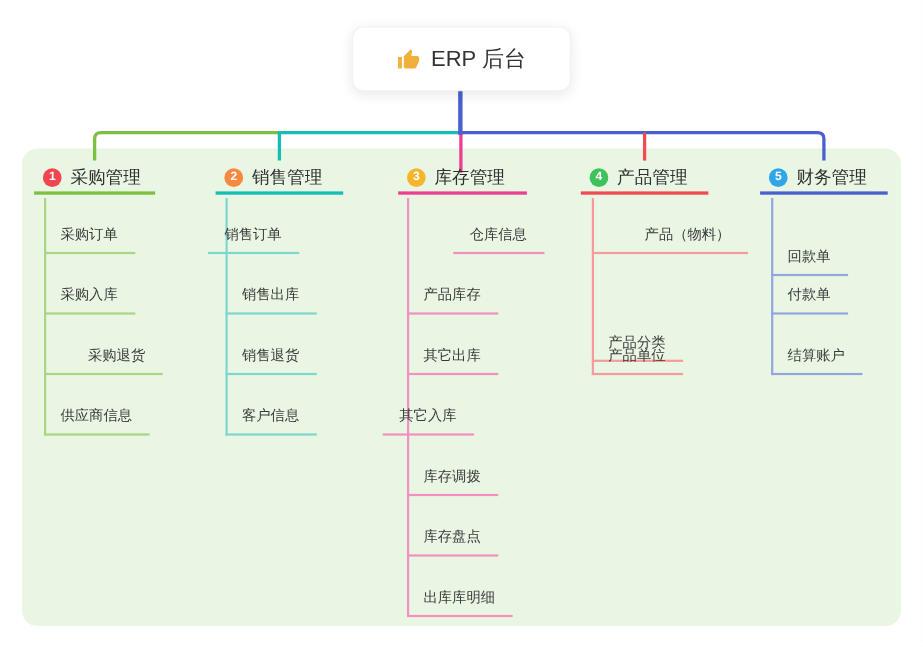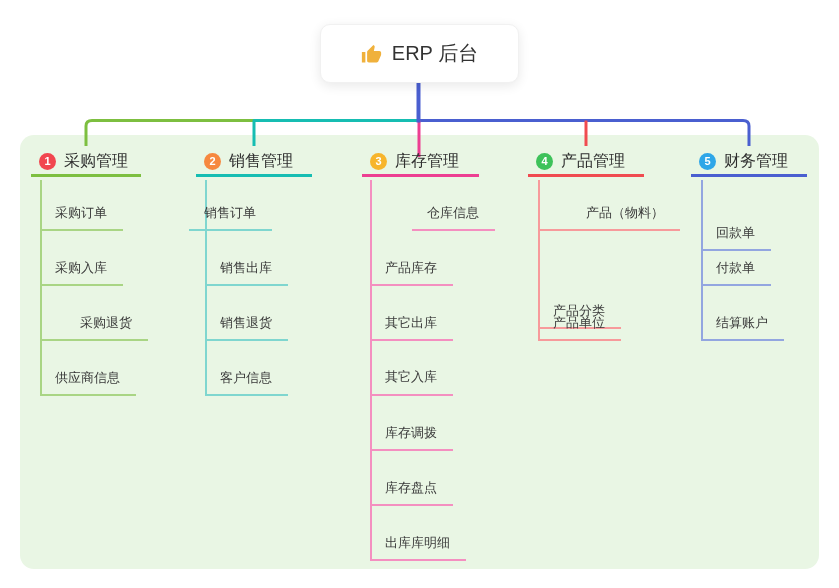--- a/index.html
+++ b/index.html
@@ -82,21 +82,21 @@
     <div class="child" style="left: 205px; top: 313px; border-bottom-color: rgb(127, 214, 207);">销售退货</div>
     <div class="child" style="left: 205px; top: 368px; border-bottom-color: rgb(127, 214, 207);">客户信息</div>
     <div class="branch-label" style="left: 362px; width: 117px; border-bottom-color: rgb(237, 63, 146);">
       <span class="badge" style="background: rgb(247, 181, 44);">3</span>
       <span>库存管理</span>
     </div>
     <div class="vline" style="left: 370px; height: 381px; background: rgb(244, 143, 192);"></div>
     <div class="child" style="left: 370px; top: 203px; border-bottom-color: rgb(244, 143, 192); margin-left: 42px;">仓库信息</div>
     <div class="child" style="left: 370px; top: 258px; border-bottom-color: rgb(244, 143, 192);">产品库存</div>
     <div class="child" style="left: 370px; top: 313px; border-bottom-color: rgb(244, 143, 192);">其它出库</div>
-    <div class="child" style="left: 370px; top: 368px; border-bottom-color: rgb(244, 143, 192); font-family: Liberation Mono, monospace;">其它入库</div>
+    <div class="child" style="left: 348px; top: 368px; border-bottom-color: rgb(244, 143, 192);">其它入库</div>
     <div class="child" style="left: 370px; top: 423px; border-bottom-color: rgb(244, 143, 192);">库存调拨</div>
     <div class="child" style="left: 370px; top: 478px; border-bottom-color: rgb(244, 143, 192);">库存盘点</div>
     <div class="child" style="left: 370px; top: 533px; border-bottom-color: rgb(244, 143, 192);">出库库明细</div>
     <div class="branch-label" style="left: 528px; width: 116px; border-bottom-color: rgb(240, 75, 80);">
       <span class="badge" style="background: rgb(62, 194, 90);">4</span>
       <span>产品管理</span>
     </div>
     <div class="vline" style="left: 538px; height: 161px; background: rgb(247, 154, 155);"></div>
     <div class="child" style="left: 538px; top: 203px; border-bottom-color: rgb(247, 154, 155); padding-left: 48px;">产品（物料）</div>
     <div class="child" style="left: 538px; top: 258px; border-bottom-color: rgb(247, 154, 155); margin-top: 43px;">产品分类</div>

